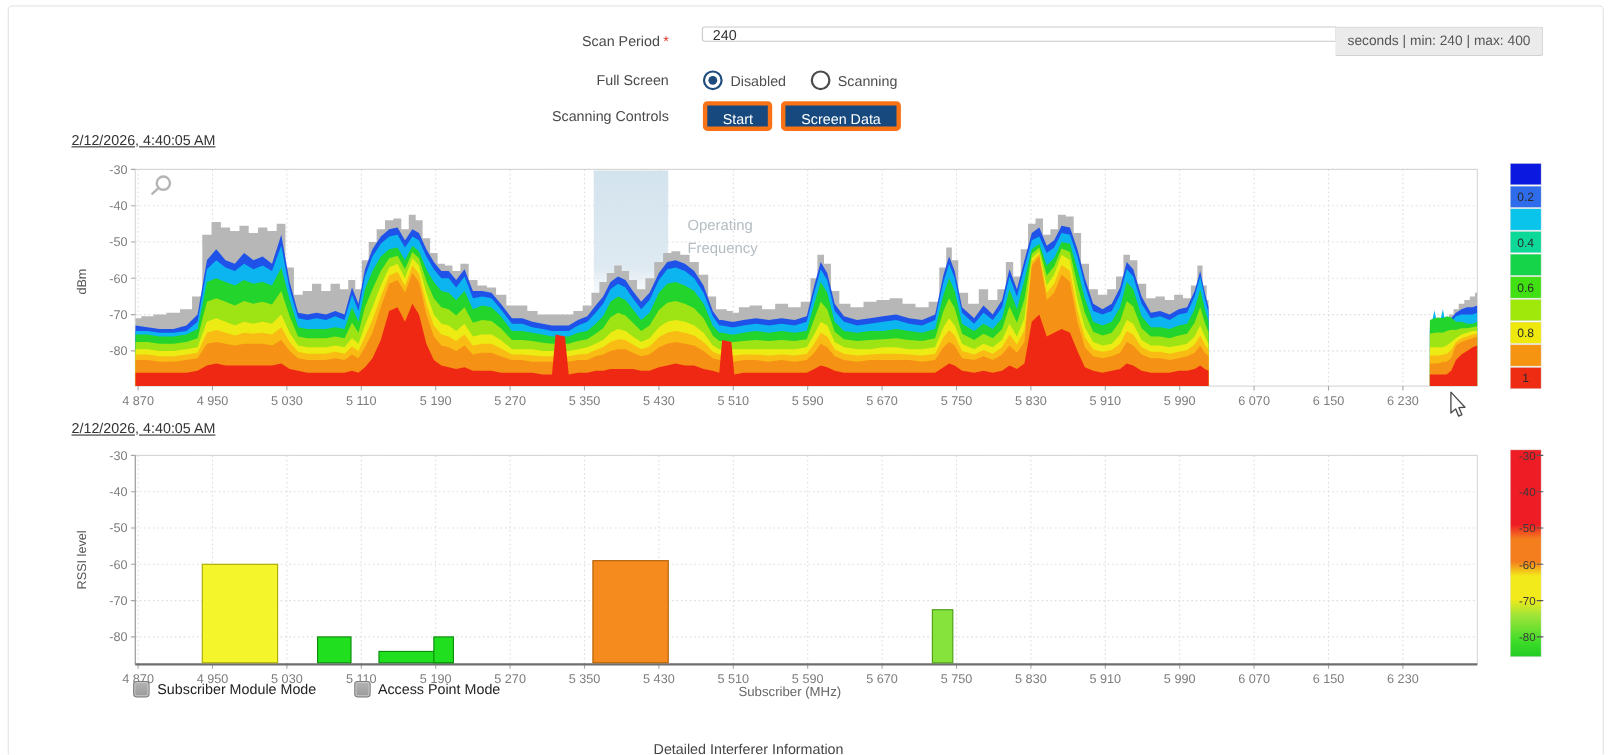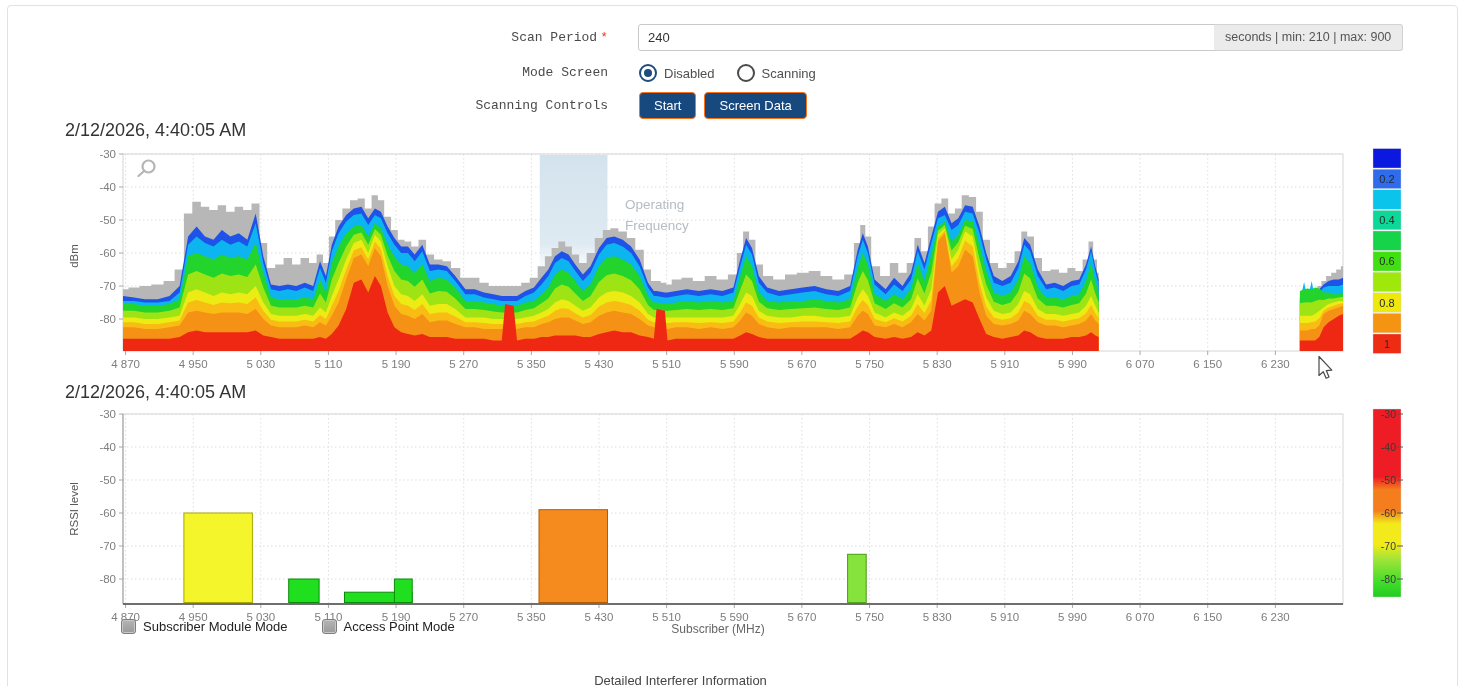--- a/index.html
+++ b/index.html
@@ -1,57 +1,57 @@
 <!DOCTYPE html>
 <html><head>
 <meta charset="utf-8">
 <style>
   html,body{margin:0;padding:0;background:#fff;}
   body{width:1465px;height:686px;overflow:hidden;position:relative;
        font-family:"Liberation Sans",sans-serif;-webkit-font-smoothing:antialiased;}
   .card{position:absolute;left:7px;top:5px;width:1449px;height:700px;
         background:#fff;border:1px solid #e2e2e2;border-radius:4px;}
-  .lbl{position:absolute;width:202px;text-align:right;font-size:13px;color:#4a4a4a;font-family:Liberation Mono, monospace;}
+  .lbl{position:absolute;width:202px;text-align:right;font-size:13px;color:#4a4a4a;}
   .req{color:#e0402c;margin-left:3px;}
-  .scan-input{position:absolute;left:630px;top:18px;width:577px;height:27px;box-sizing:border-box;
+  .scan-input{position:absolute;left:630px;top:18px;width:577px;height:14px;box-sizing:border-box;
         border:1px solid #c9c9c9;border-radius:3px 0 0 3px;padding:0 9px;font-size:13px;color:#333;
         font-family:"Liberation Sans",sans-serif;outline:none;}
   .unit-hint{position:absolute;left:1206px;top:18px;height:27px;box-sizing:border-box;
         background:#ebebeb;border:1px solid #d2d2d2;border-left:none;border-radius:0 3px 3px 0;
         line-height:25px;padding:0 11px;font-size:12.5px;color:#555;white-space:nowrap;}
   .radio-row{position:absolute;left:631px;top:58px;display:flex;gap:22px;align-items:flex-end;}
   .radio-opt{display:flex;align-items:center;gap:7px;cursor:pointer;}
   .radio{width:14px;height:14px;border-radius:50%;border:2px solid #4a4a4a;position:relative;box-sizing:content-box;background:#fff;}
   .radio.sel{border-color:#1e4d7d;}
   .radio.sel::after{content:'';position:absolute;left:3px;top:3px;width:8px;height:8px;border-radius:50%;background:#1e4d7d;}
   .radio-lbl{font-size:13px;color:#4f4f4f;}
   .btn-row{position:absolute;left:631px;top:86px;display:flex;gap:8px;}
-  .btn{background:#17497e;border:1px solid #f97316;border-radius:4px;color:#fff;
+  .btn{background:#17497e;border:4px solid #f97316;border-radius:4px;color:#fff;
        font-size:13px;font-family:"Liberation Sans",sans-serif;padding:5px 14px;height:27px;box-sizing:border-box;cursor:pointer;}
-  .ts{position:absolute;left:57px;font-size:18px;color:#333;}
+  .ts{position:absolute;left:57px;font-size:13px;color:#333;text-decoration:underline;}
   .xaxis-title{position:absolute;left:620px;top:616px;width:180px;text-align:center;font-size:12px;color:#666;}
   .legend-toggles{position:absolute;left:113px;top:613px;display:flex;gap:34px;align-items:center;}
   .ltoggle{display:flex;align-items:center;gap:7px;cursor:pointer;}
   .ltoggle .box{width:13px;height:13px;border-radius:3px;background:linear-gradient(#b4b4b4,#9a9a9a);
        border:1px solid #7d7d7d;box-shadow:inset 0 0 0 1px #c8c8c8;}
   .ltoggle .tlabel{font-size:13px;color:#222;}
   .footer-title{position:absolute;left:0;top:667px;width:1345px;text-align:center;font-size:13px;color:#454545;}
   svg#charts{position:absolute;left:0;top:0;}
   svg text{font-family:"Liberation Sans",sans-serif;}
 </style>
 </head>
 <body>
 
 <div class="card">
 
   <div class="lbl" style="left:398px;top:24px;"><span>Scan Period</span><span class="req">*</span></div>
   <input class="scan-input" value="240" style="">
-  <div class="unit-hint">seconds | min: 210 | max: 900</div>
-
-  <div class="lbl" style="left:398px;top:59px;">Mode Screen</div>
+  <div class="unit-hint">seconds | min: 240 | max: 400</div>
+
+  <div class="lbl" style="left:398px;top:59px;">Full Screen</div>
   <div class="radio-row">
     <span class="radio-opt">
       <span class="radio sel"></span>
       <span class="radio-lbl">Disabled</span>
     </span>
     <span class="radio-opt">
       <span class="radio"></span>
       <span class="radio-lbl">Scanning</span>
     </span>
   </div>

